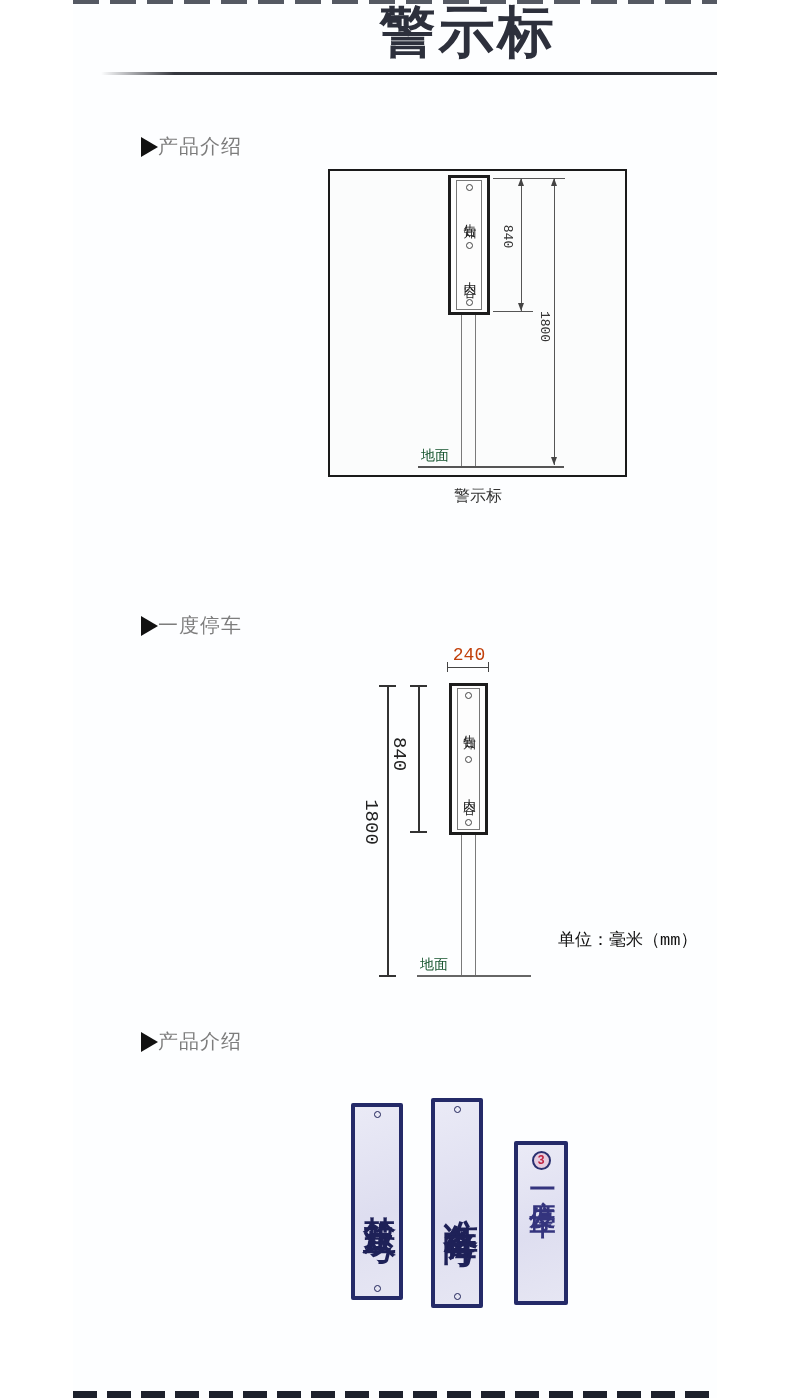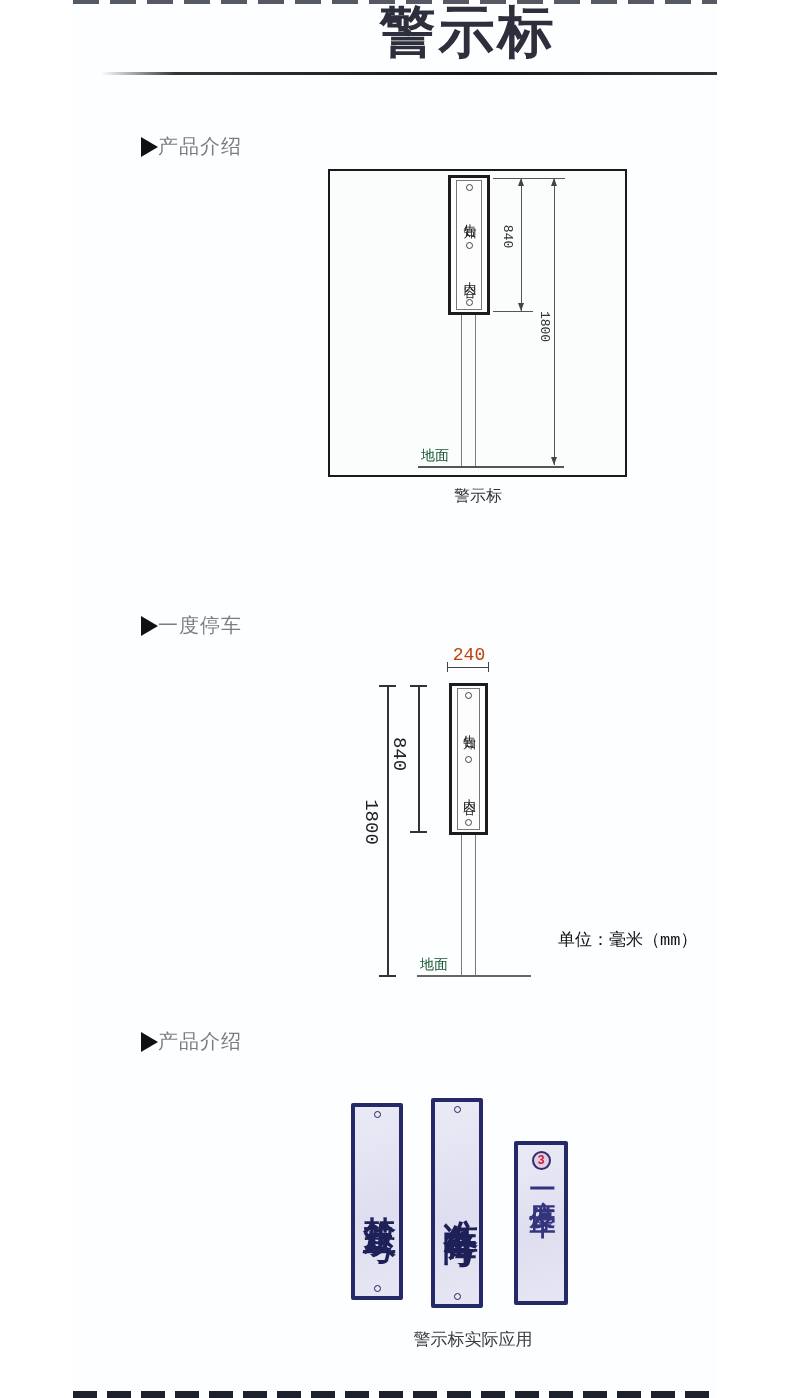--- a/index.html
+++ b/index.html
@@ -181,17 +181,16 @@
     <span class="app-hole"></span>
     <span class="app-vtext">准备降弓</span>
     <span class="app-hole"></span>
   </div>
 
   <div class="abs app-sign sign3">
     <span class="badge">3</span>
     <span class="app-vtext">一度停车</span>
   </div>
 
-  <div class="abs app-caption">警示标实际应用</div>
 
   <div class="abs edge-bottom"></div>
 
 </div>
 
 </body></html>

